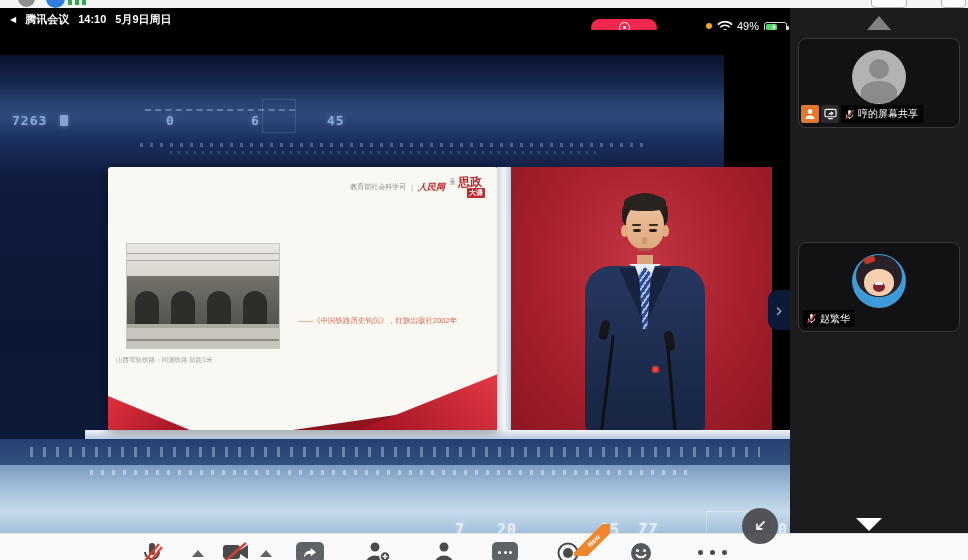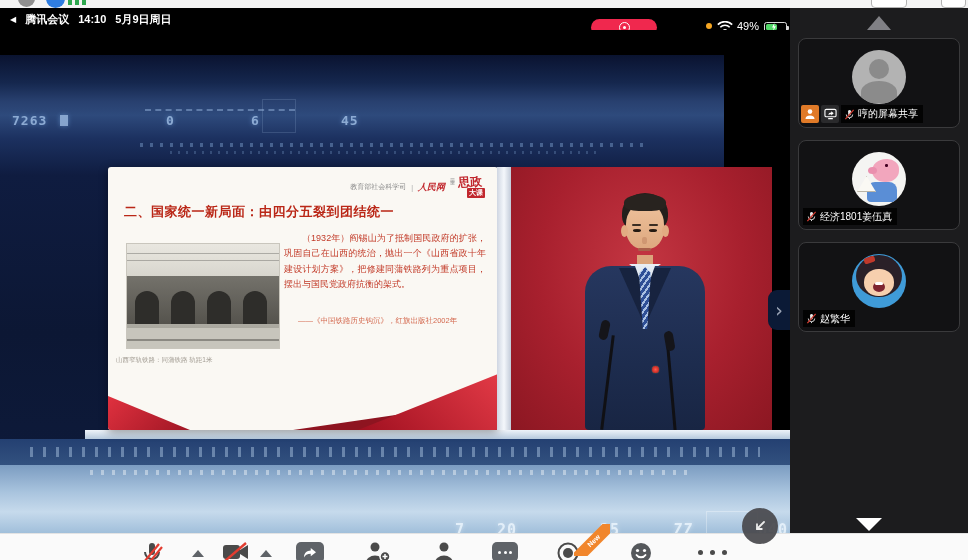--- a/index.html
+++ b/index.html
@@ -236,66 +236,64 @@
         <div class="batt-nub"></div>
     </div>
   </div>
 
   <div class="abs video">
     <div class="abs vbg">
       <span class="abs digi dt" style="left:12px;">7263</span>
       <div class="abs dt-block"></div>
       <span class="abs digi dt" style="left:166px;">0</span>
       <span class="abs digi dt" style="left:251px;">6</span>
-      <span class="abs digi dt" style="left:341px;">45</span>
+      <span class="abs digi dt" style="left:327px;">45</span>
       <div class="abs dash1"></div>
       <div class="abs dotrow1"></div>
       <div class="abs dotrow2"></div>
       <div class="abs faintbox"></div>
 
       <div class="abs ledge"></div>
       <div class="abs dotband">
         <div class="dotband-dots"></div>
       </div>
       <div class="abs lightband">
         <div class="lb-dots"></div>
         <div class="lb-box"></div>
         <span class="abs digi db" style="left:455px;">7</span>
         <span class="abs digi db" style="left:497px;">20</span>
         <span class="abs digi db" style="left:600px;">25</span>
-        <span class="abs digi db" style="left:673px;font-style:italic;">77</span>
+        <span class="abs digi db" style="left:638px;font-style:italic;">77</span>
         <span class="abs digi db" style="left:758px;">640</span>
       </div>
 
       <div class="abs slide">
         <div class="s-header">
           <span class="s-dept">教育部社会科学司</span>
           <span class="s-pipe">|</span>
           <span class="s-site">人民网</span>
           <span class="s-logo">
             <span class="s-logo-side">同上一堂</span>
             <span class="s-logo-main">思政</span>
             <span class="s-logo-sub">大课</span>
           </span>
         </div>
-        <div class="s-title">二、国家统一新局面：由四分五裂到团结统一</div>
         <div class="s-photo">
           <div class="ph-wire" style="top:9px;"></div>
           <div class="ph-wire" style="top:16px;"></div>
           <div class="ph-bldg">
             <div class="ph-arch" style="left:8px;"></div>
             <div class="ph-arch" style="left:44px;"></div>
             <div class="ph-arch" style="left:80px;"></div>
             <div class="ph-arch" style="left:116px;"></div>
           </div>
           <div class="ph-ground"></div>
           <div class="ph-track"></div>
         </div>
         <div class="s-caption">山西窄轨铁路：同蒲铁路 轨距1米</div>
-        <div class="s-body">（1932年）阎锡山为了抵制国民政府的扩张，巩固自己在山西的统治，抛出一个《山西省政十年建设计划方案》，把修建同蒲铁路列为重点项目，摆出与国民党政府抗衡的架式。</div>
         <div class="s-cite s-cite1">——《中国铁路历史钩沉》，红旗出版社2002年</div>
         <div class="tri-left"></div>
         <div class="tri-right2"></div>
         <div class="tri-right"></div>
       </div>
 
       <div class="abs bezel"></div>
 
       <div class="abs redpanel">
         <div class="abs hair"></div>
@@ -363,38 +361,20 @@
               <rect x="4.5" y="1" width="3" height="6" rx="1.5" fill="#e8e8e8"></rect>
               <path d="M2.5 6 a3.5 3.5 0 0 0 7 0" stroke="#e8e8e8" stroke-width="1" fill="none"></path>
               <line x1="6" y1="9.5" x2="6" y2="11" stroke="#e8e8e8" stroke-width="1"></line>
               <line x1="1.5" y1="11" x2="10.5" y2="1" stroke="#d33a2f" stroke-width="1.4"></line>
             </svg>
           <span>哼的屏幕共享</span>
         </div>
       </div>
     </div>
 
-    <div class="abs tile t2">
-      <div class="avatar av-white">
-        <div class="pig-body"></div>
-          <div class="boat"></div>
-          <div class="pig-head"></div>
-        <div class="pig-snout"></div>
-          <div class="pig-eye"></div>
-      </div>
-      <div class="nlabel">
-        <svg width="11" height="11" viewBox="0 0 12 12">
-            <rect x="4.5" y="1" width="3" height="6" rx="1.5" fill="#e8e8e8"></rect>
-            <path d="M2.5 6 a3.5 3.5 0 0 0 7 0" stroke="#e8e8e8" stroke-width="1" fill="none"></path>
-            <line x1="6" y1="9.5" x2="6" y2="11" stroke="#e8e8e8" stroke-width="1"></line>
-            <line x1="1.5" y1="11" x2="10.5" y2="1" stroke="#d33a2f" stroke-width="1.4"></line>
-          </svg>
-        <span>经济1801姜伍真</span>
-      </div>
-    </div>
 
     <div class="abs tile t3">
       <div class="avatar av-girl">
         <div class="girl-hair"></div>
           <div class="girl-face"></div>
         <div class="girl-mouth"></div>
           <div class="girl-teeth"></div>
           <div class="girl-bow"></div>
       </div>
       <div class="nlabel">

